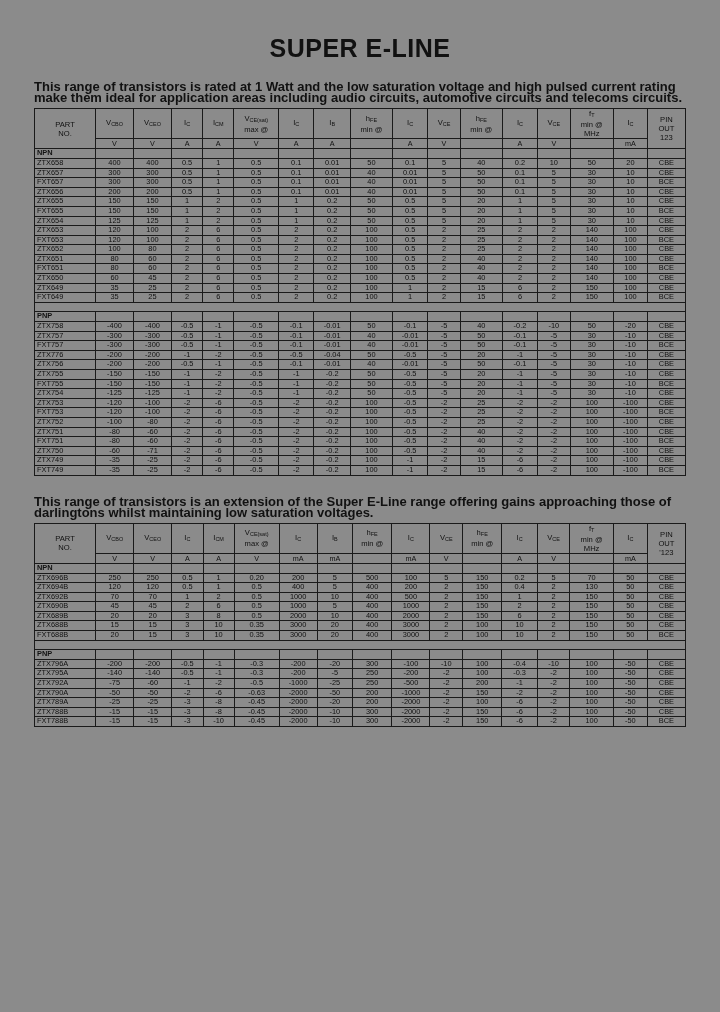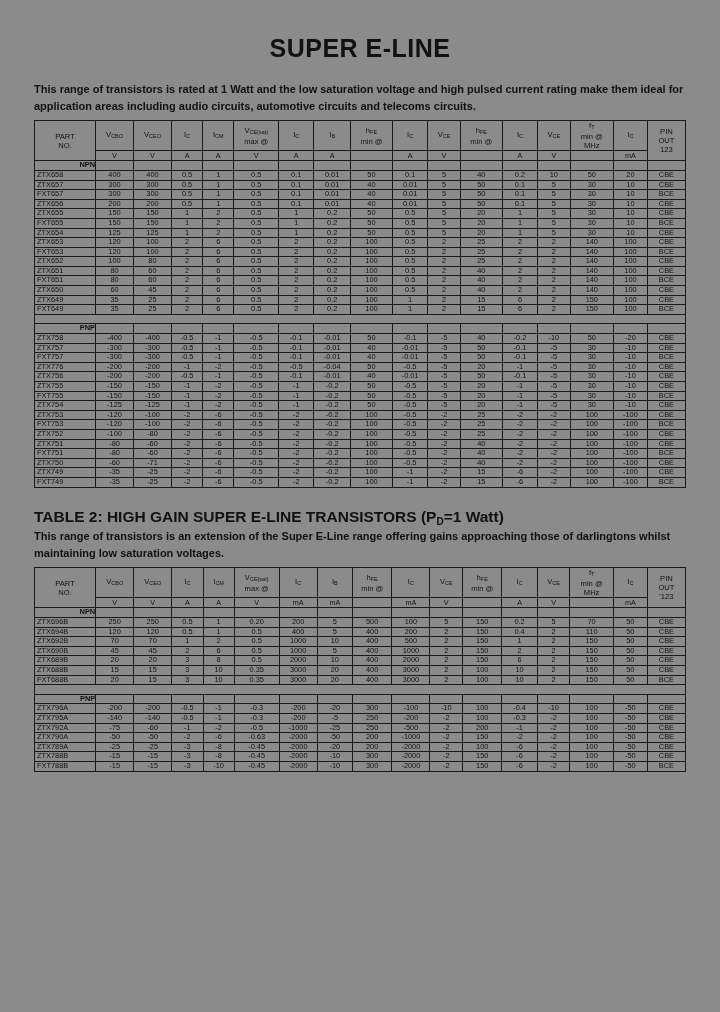--- a/index.html
+++ b/index.html
@@ -23,22 +23,22 @@
     letter-spacing:0.5px;
     margin:6px 0 18px 0;
   }
   .sec-title{
     font-size:15.5px;
     font-weight:bold;
     margin:0 0 2px 0;
   }
   .sec-title sub{font-size:10px;}
   .sec-desc{
-    font-size:11px;
-    line-height:17px;
+    font-size:13px;
+    line-height:11px;
     margin:0 0 5px 0;
     font-weight:bold;
   }
   table{
     border-collapse:collapse;
     width:100%;
     font-size:7.4px;
     table-layout:fixed;
   }
   table td, table th{
@@ -50,21 +50,21 @@
     font-weight:normal;
     overflow:hidden;
     white-space:nowrap;
   }
   thead td{
     font-size:7.6px;
     font-weight:normal;
     line-height:9px;
   }
   td.part{text-align:left;padding-left:2px;}
-  td.grp{text-align:right;padding-left:2px;font-weight:bold;}
+  td.grp{text-align:left;padding-left:2px;font-weight:bold;}
   .blankrow td{height:7px;border-left:1px solid #1a1a1a;border-right:1px solid #1a1a1a;border-top:0;border-bottom:0;}
   .spacer{height:16px;}
   sub{font-size:0.72em;vertical-align:-0.25em;}
   .unit{font-size:7.2px;}
   .tbl-wrap{margin-bottom:4px;}
 </style>
 </head>
 <body>
 
 <div class="page">
@@ -762,23 +762,20 @@
             <td>100</td>
             <td>-100</td>
             <td>BCE</td>
           </tr>
         </tbody>
   </table>
   </div>
 
   <div class="spacer"></div>
 
-  <div class="sec-title">
-    TABLE 2: HIGH GAIN SUPER E-LINE TRANSISTORS (P<sub>D</sub>=1 Watt)
-  </div>
   <div class="sec-desc">This range of transistors is an extension of the Super E-Line range offering gains approaching those of darlingtons whilst maintaining low saturation voltages.</div>
 
   <div class="tbl-wrap">
   <table>
     <colgroup>
       <col style="width:9.0%">
           <col style="width:5.6%">
           <col style="width:5.6%">
           <col style="width:4.6%">
           <col style="width:4.6%">
@@ -880,21 +877,21 @@
             <td>1</td>
             <td>0.5</td>
             <td>400</td>
             <td>5</td>
             <td>400</td>
             <td>200</td>
             <td>2</td>
             <td>150</td>
             <td>0.4</td>
             <td>2</td>
-            <td>110</td>
+            <td>130</td>
             <td>50</td>
             <td>CBE</td>
           </tr>
           <tr>
             <td class="part">ZTX692B</td>
             <td>70</td>
             <td>70</td>
             <td>1</td>
             <td>2</td>
             <td>0.5</td>

